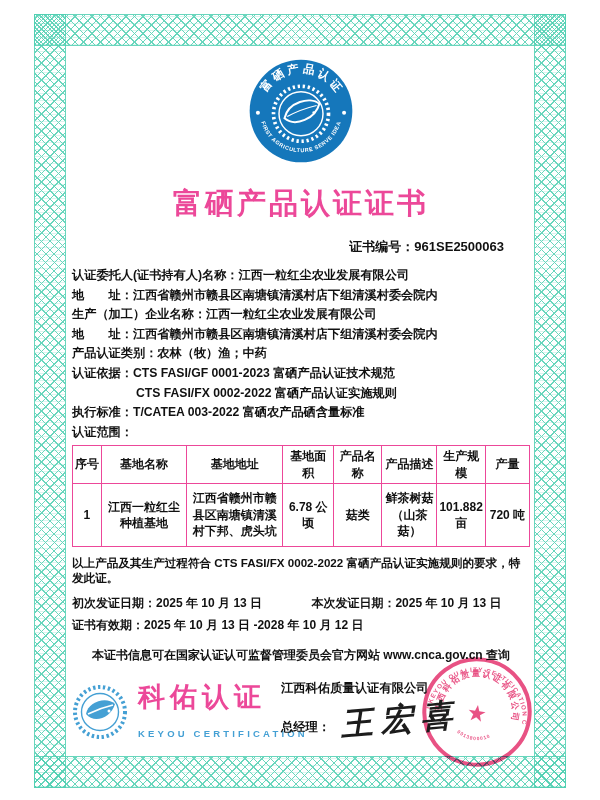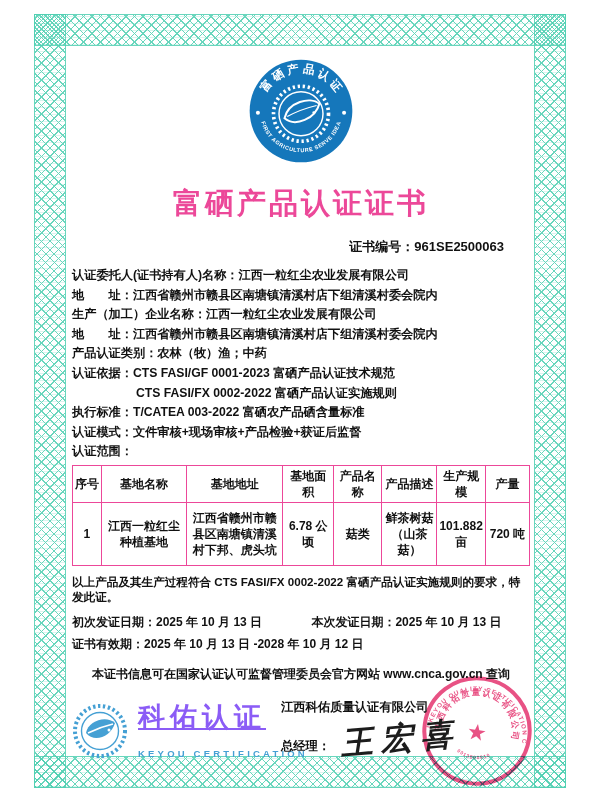--- a/index.html
+++ b/index.html
@@ -43,21 +43,21 @@
   .statement{font-size:11.6px;font-weight:600;margin:9px 0 0 0;}
   .dates{font-size:12px;font-weight:700;margin-top:9px;}
   .dates .gap{display:inline-block;width:46px;}
   .dates + .dates{margin-top:5px;}
   .query{font-size:12px;font-weight:700;text-align:center;margin-top:13px;}
 
   
   .footer{position:relative;margin-top:16px;height:86px;}
   .logo{position:absolute;left:0;top:4px;display:flex;align-items:center;}
   .logo-texts{margin-left:10px;}
-  .logo-cn{font-size:27px;font-weight:800;color:#8b5cf6;letter-spacing:5px;line-height:1;text-decoration:underline;}
+  .logo-cn{font-size:27px;font-weight:800;color:#ec4899;letter-spacing:5px;line-height:1;}
   .logo-en{font-size:9.5px;font-weight:700;color:#45a0d4;letter-spacing:3.2px;margin-top:17px;}
   .issuer{position:absolute;right:9px;top:0;width:240px;height:86px;}
   .issuer-company{font-size:12.3px;font-weight:700;}
   .issuer-signer{font-size:12.3px;font-weight:700;margin-top:22px;}
   .signature{position:absolute;left:62px;top:18px;font-size:32px;font-weight:700;
       color:#1c1c1c;transform:rotate(-5deg) skewX(-14deg);letter-spacing:8px;z-index:3;}
   .seal{position:absolute;right:-14px;top:-26px;z-index:2;opacity:.9;
         transform:rotate(8deg);mix-blend-mode:multiply;}
 
   .fasi{font-size:11.6px;font-weight:700;text-align:center;margin-top:8px;}
@@ -102,21 +102,20 @@
 
     <div class="info">
       <div class="info-line">认证委托人(证书持有人)名称：江西一粒红尘农业发展有限公司</div>
       <div class="info-line">地　　址：江西省赣州市赣县区南塘镇清溪村店下组清溪村委会院内</div>
       <div class="info-line">生产（加工）企业名称：江西一粒红尘农业发展有限公司</div>
       <div class="info-line">地　　址：江西省赣州市赣县区南塘镇清溪村店下组清溪村委会院内</div>
       <div class="info-line">产品认证类别：农林（牧）渔；中药</div>
       <div class="info-line">认证依据：CTS FASI/GF 0001-2023 富硒产品认证技术规范</div>
       <div class="info-line indent">CTS FASI/FX 0002-2022 富硒产品认证实施规则</div>
       <div class="info-line">执行标准：T/CATEA 003-2022 富硒农产品硒含量标准</div>
-      <div class="info-line">认证模式：文件审核+现场审核+产品检验+获证后监督</div>
       <div class="info-line">认证范围：</div>
     </div>
 
     <table class="scope">
       <thead>
         <tr>
           <th class="c0">序号</th>
           <th class="c1">基地名称</th>
           <th class="c2">基地地址</th>
           <th class="c3">基地面积</th>

